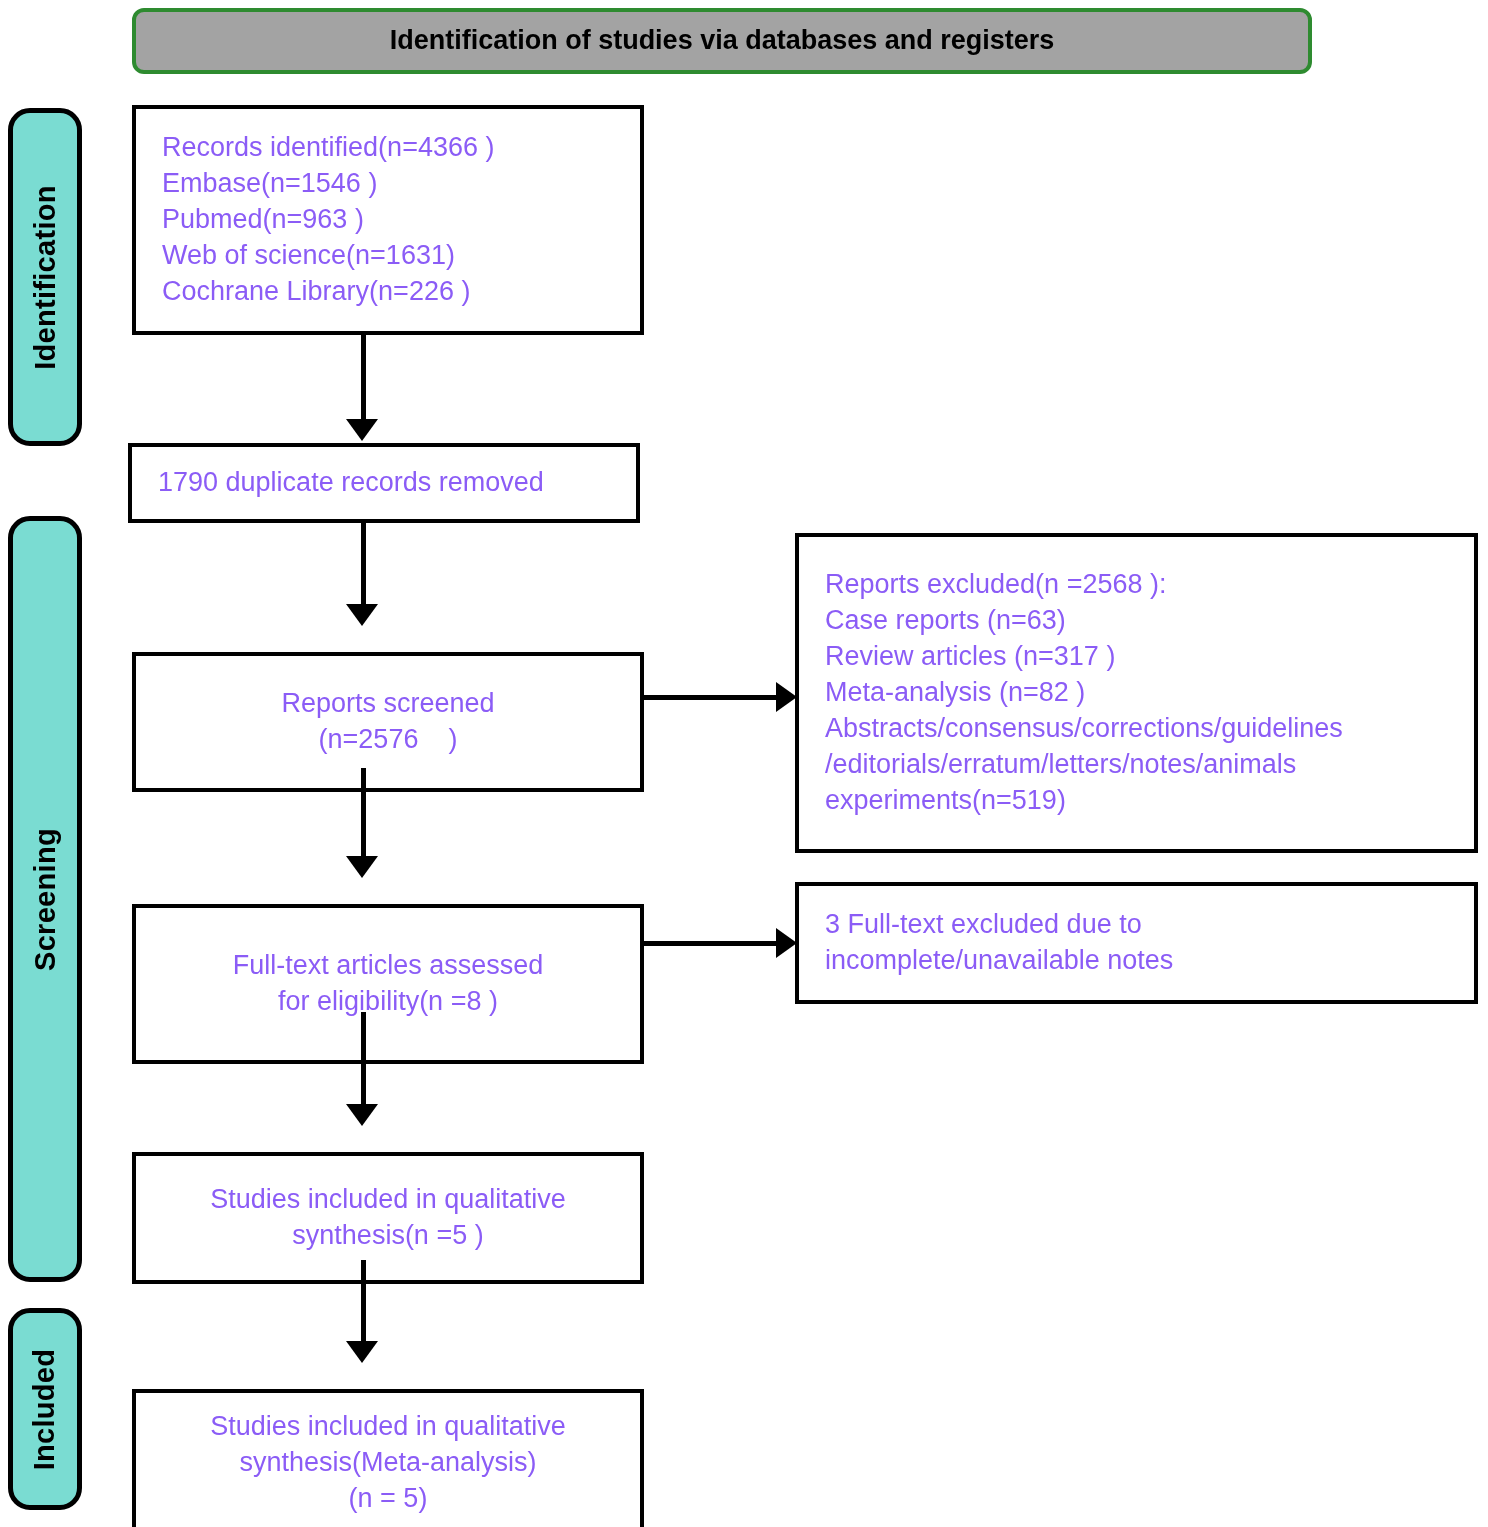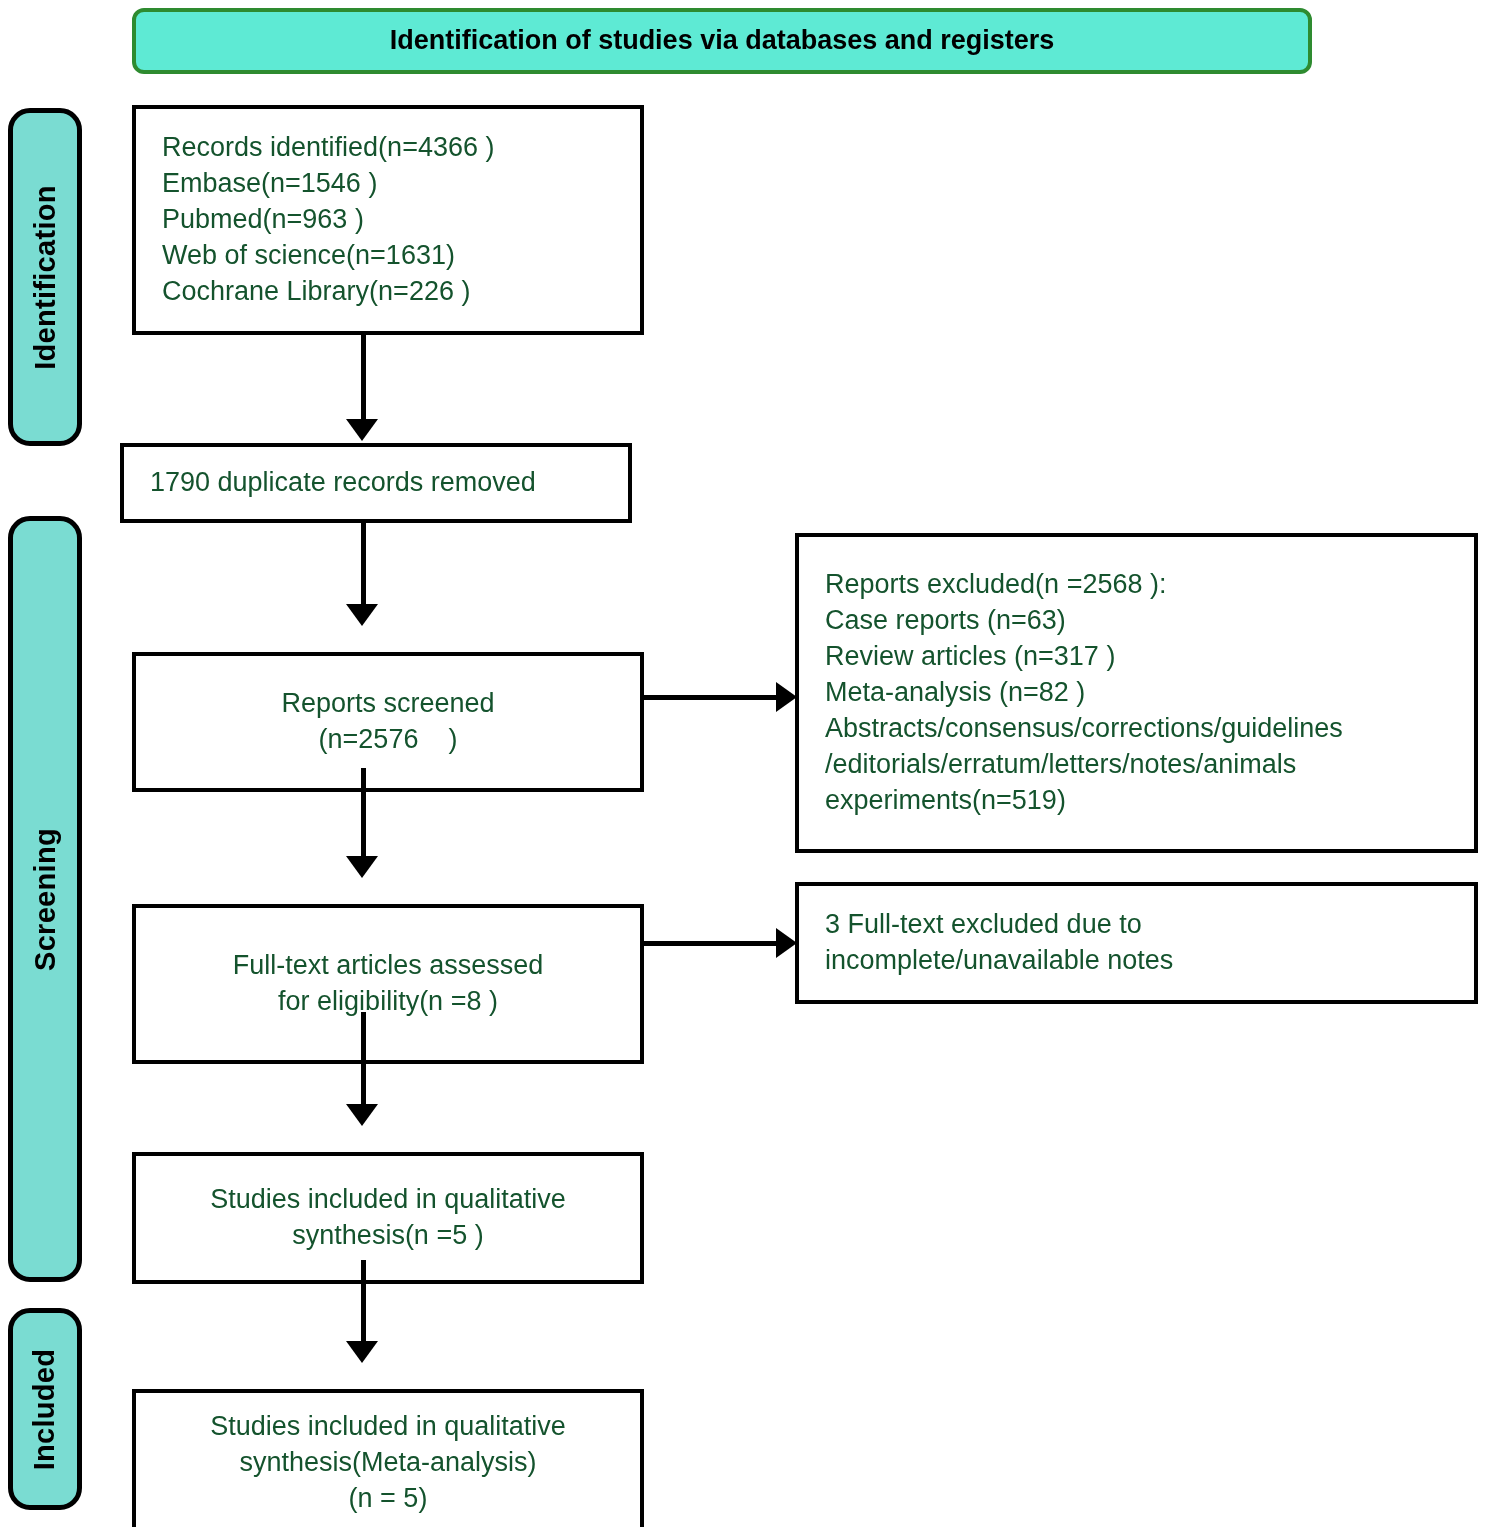--- a/index.html
+++ b/index.html
@@ -19,21 +19,21 @@
     overflow: hidden;
   }
 
   
   .banner {
     position: absolute;
     left: 132px;
     top: 8px;
     width: 1180px;
     height: 66px;
-    background: #5eead4;
+    background: #a3a3a3;
     border: 4px solid #2E8B30;
     border-radius: 12px;
     box-sizing: border-box;
     display: flex;
     align-items: center;
     justify-content: center;
   }
   .banner-text {
     font-size: 27px;
     font-weight: bold;
@@ -68,30 +68,30 @@
 
   
   .box {
     position: absolute;
     background: #ffffff;
     border: 4px solid #000000;
     box-sizing: border-box;
     display: flex;
     flex-direction: column;
     justify-content: center;
-    color: #14532d;
+    color: #8b5cf6;
     font-size: 27px;
     line-height: 1.33;
   }
   .box .line { white-space: pre; }
   .box.left-align  { align-items: flex-start; padding-left: 26px; padding-right: 12px; }
   .box.center-align{ align-items: center; text-align: center; padding: 0 14px; margin-top: 24px; }
 
   #box-records        { left: 132px; top: 105px;  width: 512px; height: 230px; }
-  #box-duplicates     { left: 120px; top: 443px;  width: 512px; height: 80px;  }
+  #box-duplicates     { left: 128px; top: 443px;  width: 512px; height: 80px;  }
   #box-screened       { left: 132px; top: 628px;  width: 512px; height: 140px; }
   #box-excluded       { left: 795px; top: 533px;  width: 683px; height: 320px; }
   #box-fulltext       { left: 132px; top: 880px;  width: 512px; height: 160px; }
   #box-ftexcluded     { left: 795px; top: 882px;  width: 683px; height: 122px; }
   #box-qualitative    { left: 132px; top: 1128px; width: 512px; height: 132px; }
   #box-meta           { left: 132px; top: 1365px; width: 512px; height: 148px; }
 
   
   .vline {
     position: absolute;

